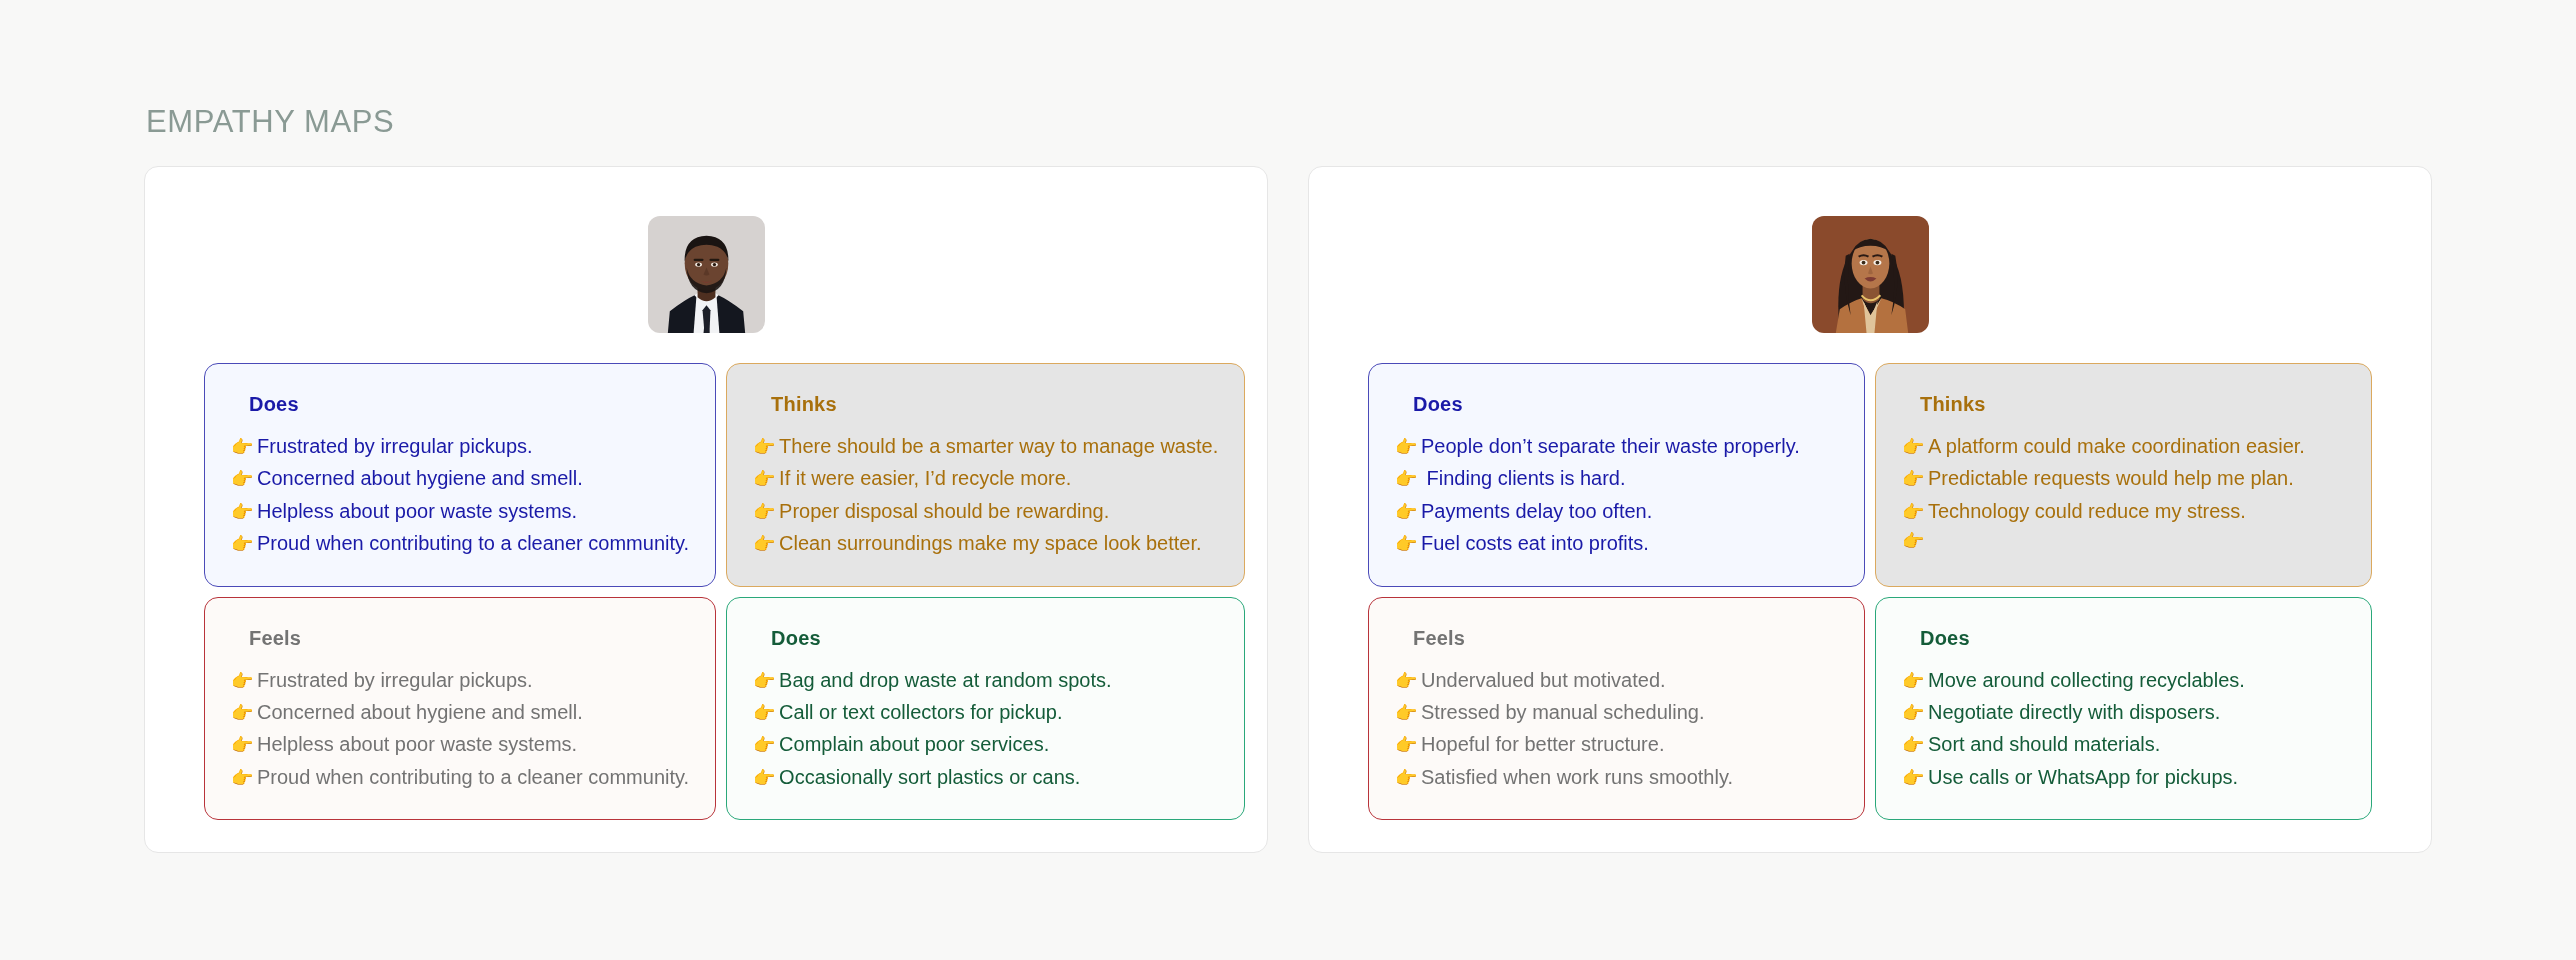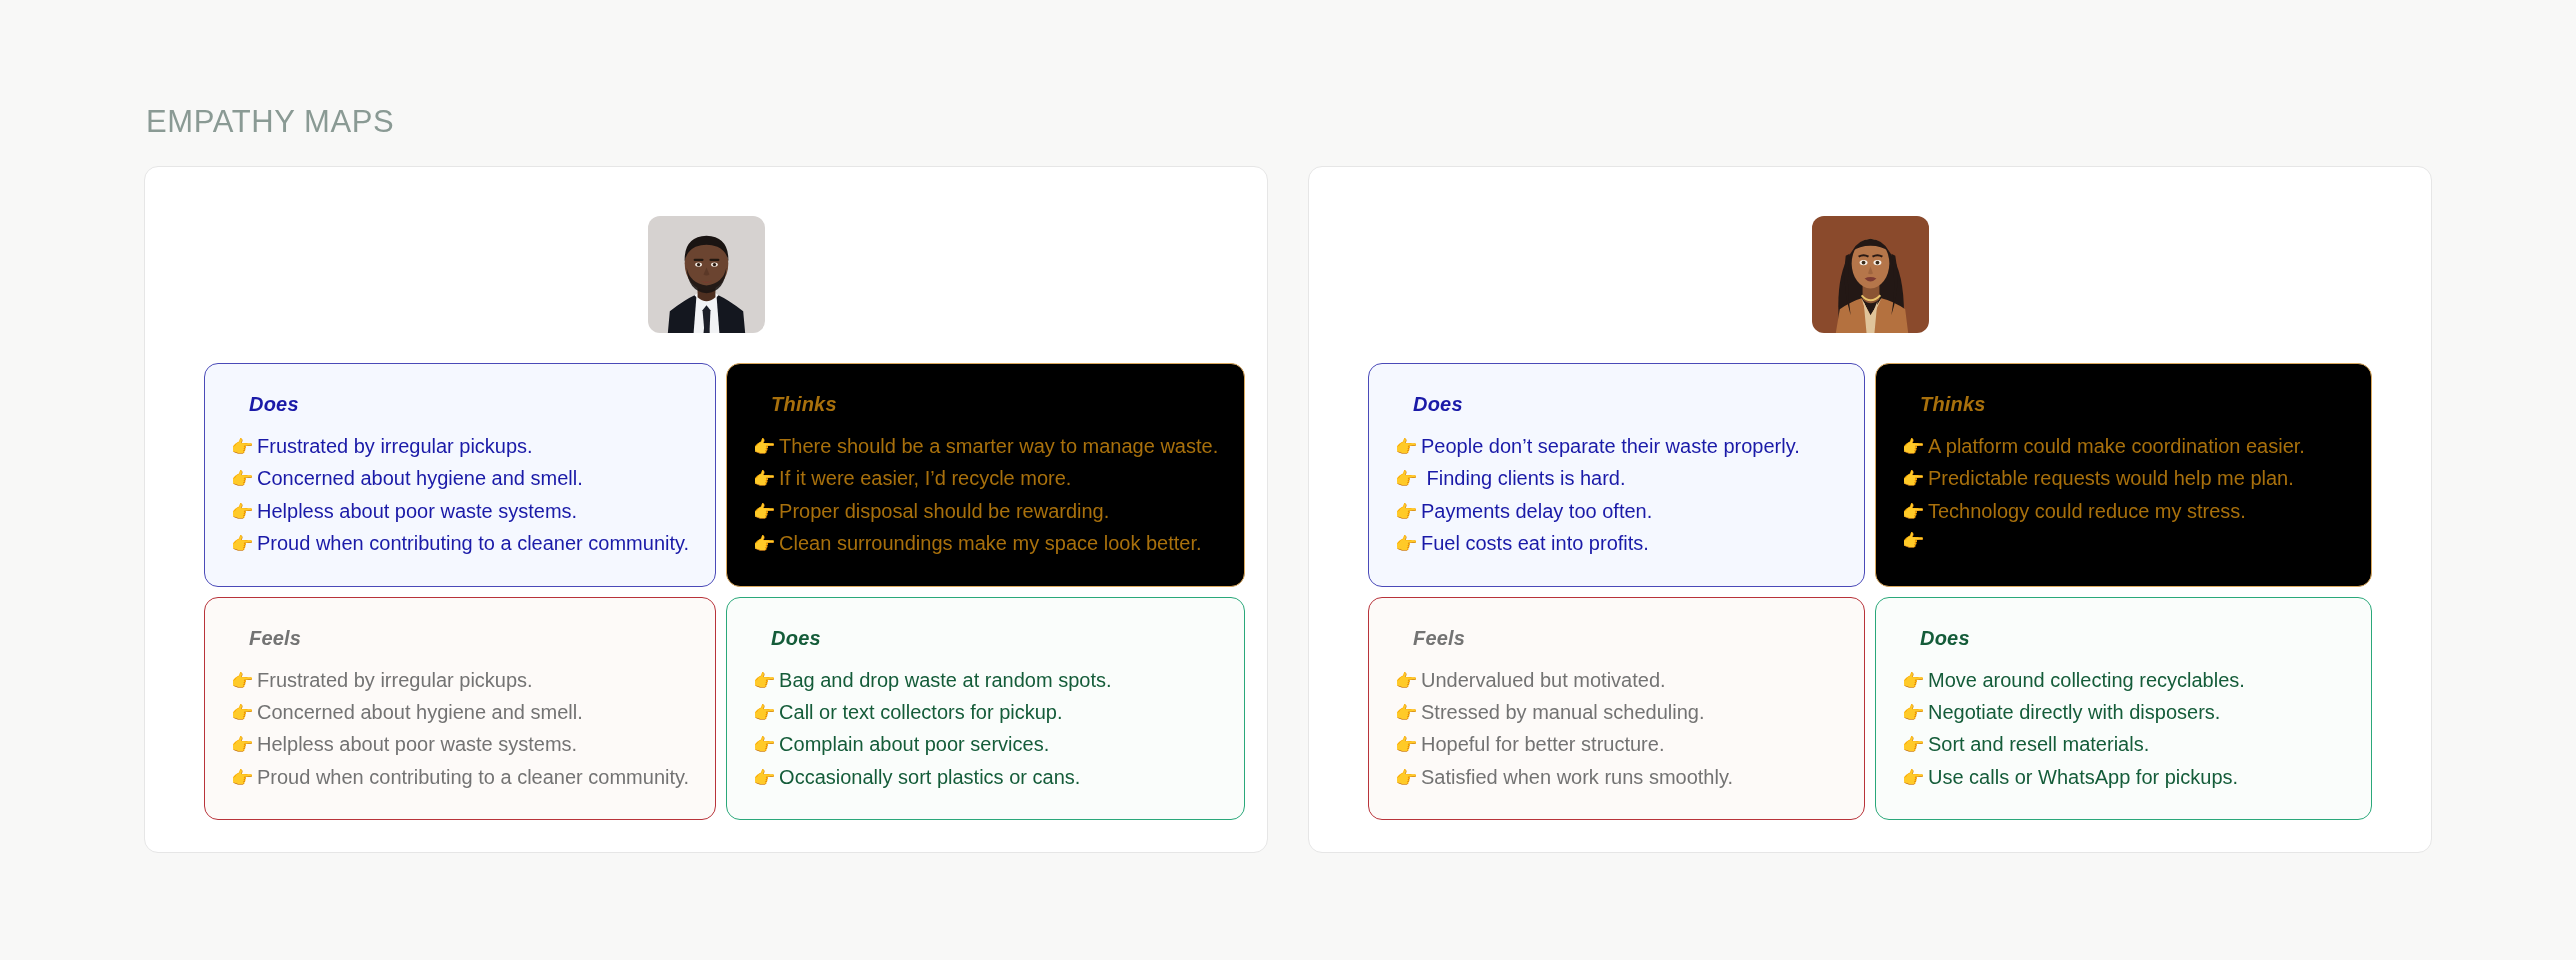--- a/index.html
+++ b/index.html
@@ -76,21 +76,20 @@
   .quad {
     border-radius: 14px;
     border: 1.5px solid;
     padding: 29px 26px 26px 26px;
     min-height: 215px;
   }
 
   .quad-title {
     font-size: 20px;
     font-weight: bold;
-    font-style: italic;
     margin-left: 18px;
     margin-bottom: 14px;
     letter-spacing: 0.2px;
   }
 
   .quad-list { list-style: none; }
 
   .quad-list li {
     display: flex;
     align-items: baseline;
@@ -108,21 +107,21 @@
 
   
   .theme-does-blue {
     background: #f5f8ff;
     border-color: #4a4ab8;
   }
   .theme-does-blue .quad-title,
   .theme-does-blue .quad-list li { color: #1a1aa8; }
 
   .theme-thinks {
-    background: #000000;
+    background: #e5e5e5;
     border-color: #dba95e;
   }
   .theme-thinks .quad-title,
   .theme-thinks .quad-list li { color: #a8700c; }
 
   .theme-feels {
     background: #fdfaf8;
     border-color: #b8333a;
   }
   .theme-feels .quad-title,
@@ -274,21 +273,21 @@
               <li><span class="bullet">👉</span><span>Stressed by manual scheduling.</span></li>
               <li><span class="bullet">👉</span><span>Hopeful for better structure.</span></li>
               <li><span class="bullet">👉</span><span>Satisfied when work runs smoothly.</span></li>
             </ul>
           </div>
           <div class="quad theme-does-green">
             <div class="quad-title">Does</div>
             <ul class="quad-list">
               <li><span class="bullet">👉</span><span>Move around collecting recyclables.</span></li>
               <li><span class="bullet">👉</span><span>Negotiate directly with disposers.</span></li>
-              <li><span class="bullet">👉</span><span>Sort and resell materials.</span></li>
+              <li><span class="bullet">👉</span><span>Sort and should materials.</span></li>
               <li><span class="bullet">👉</span><span>Use calls or WhatsApp for pickups.</span></li>
             </ul>
           </div>
         </div>
       </div>
     </div>
 
 </div>
 
 

